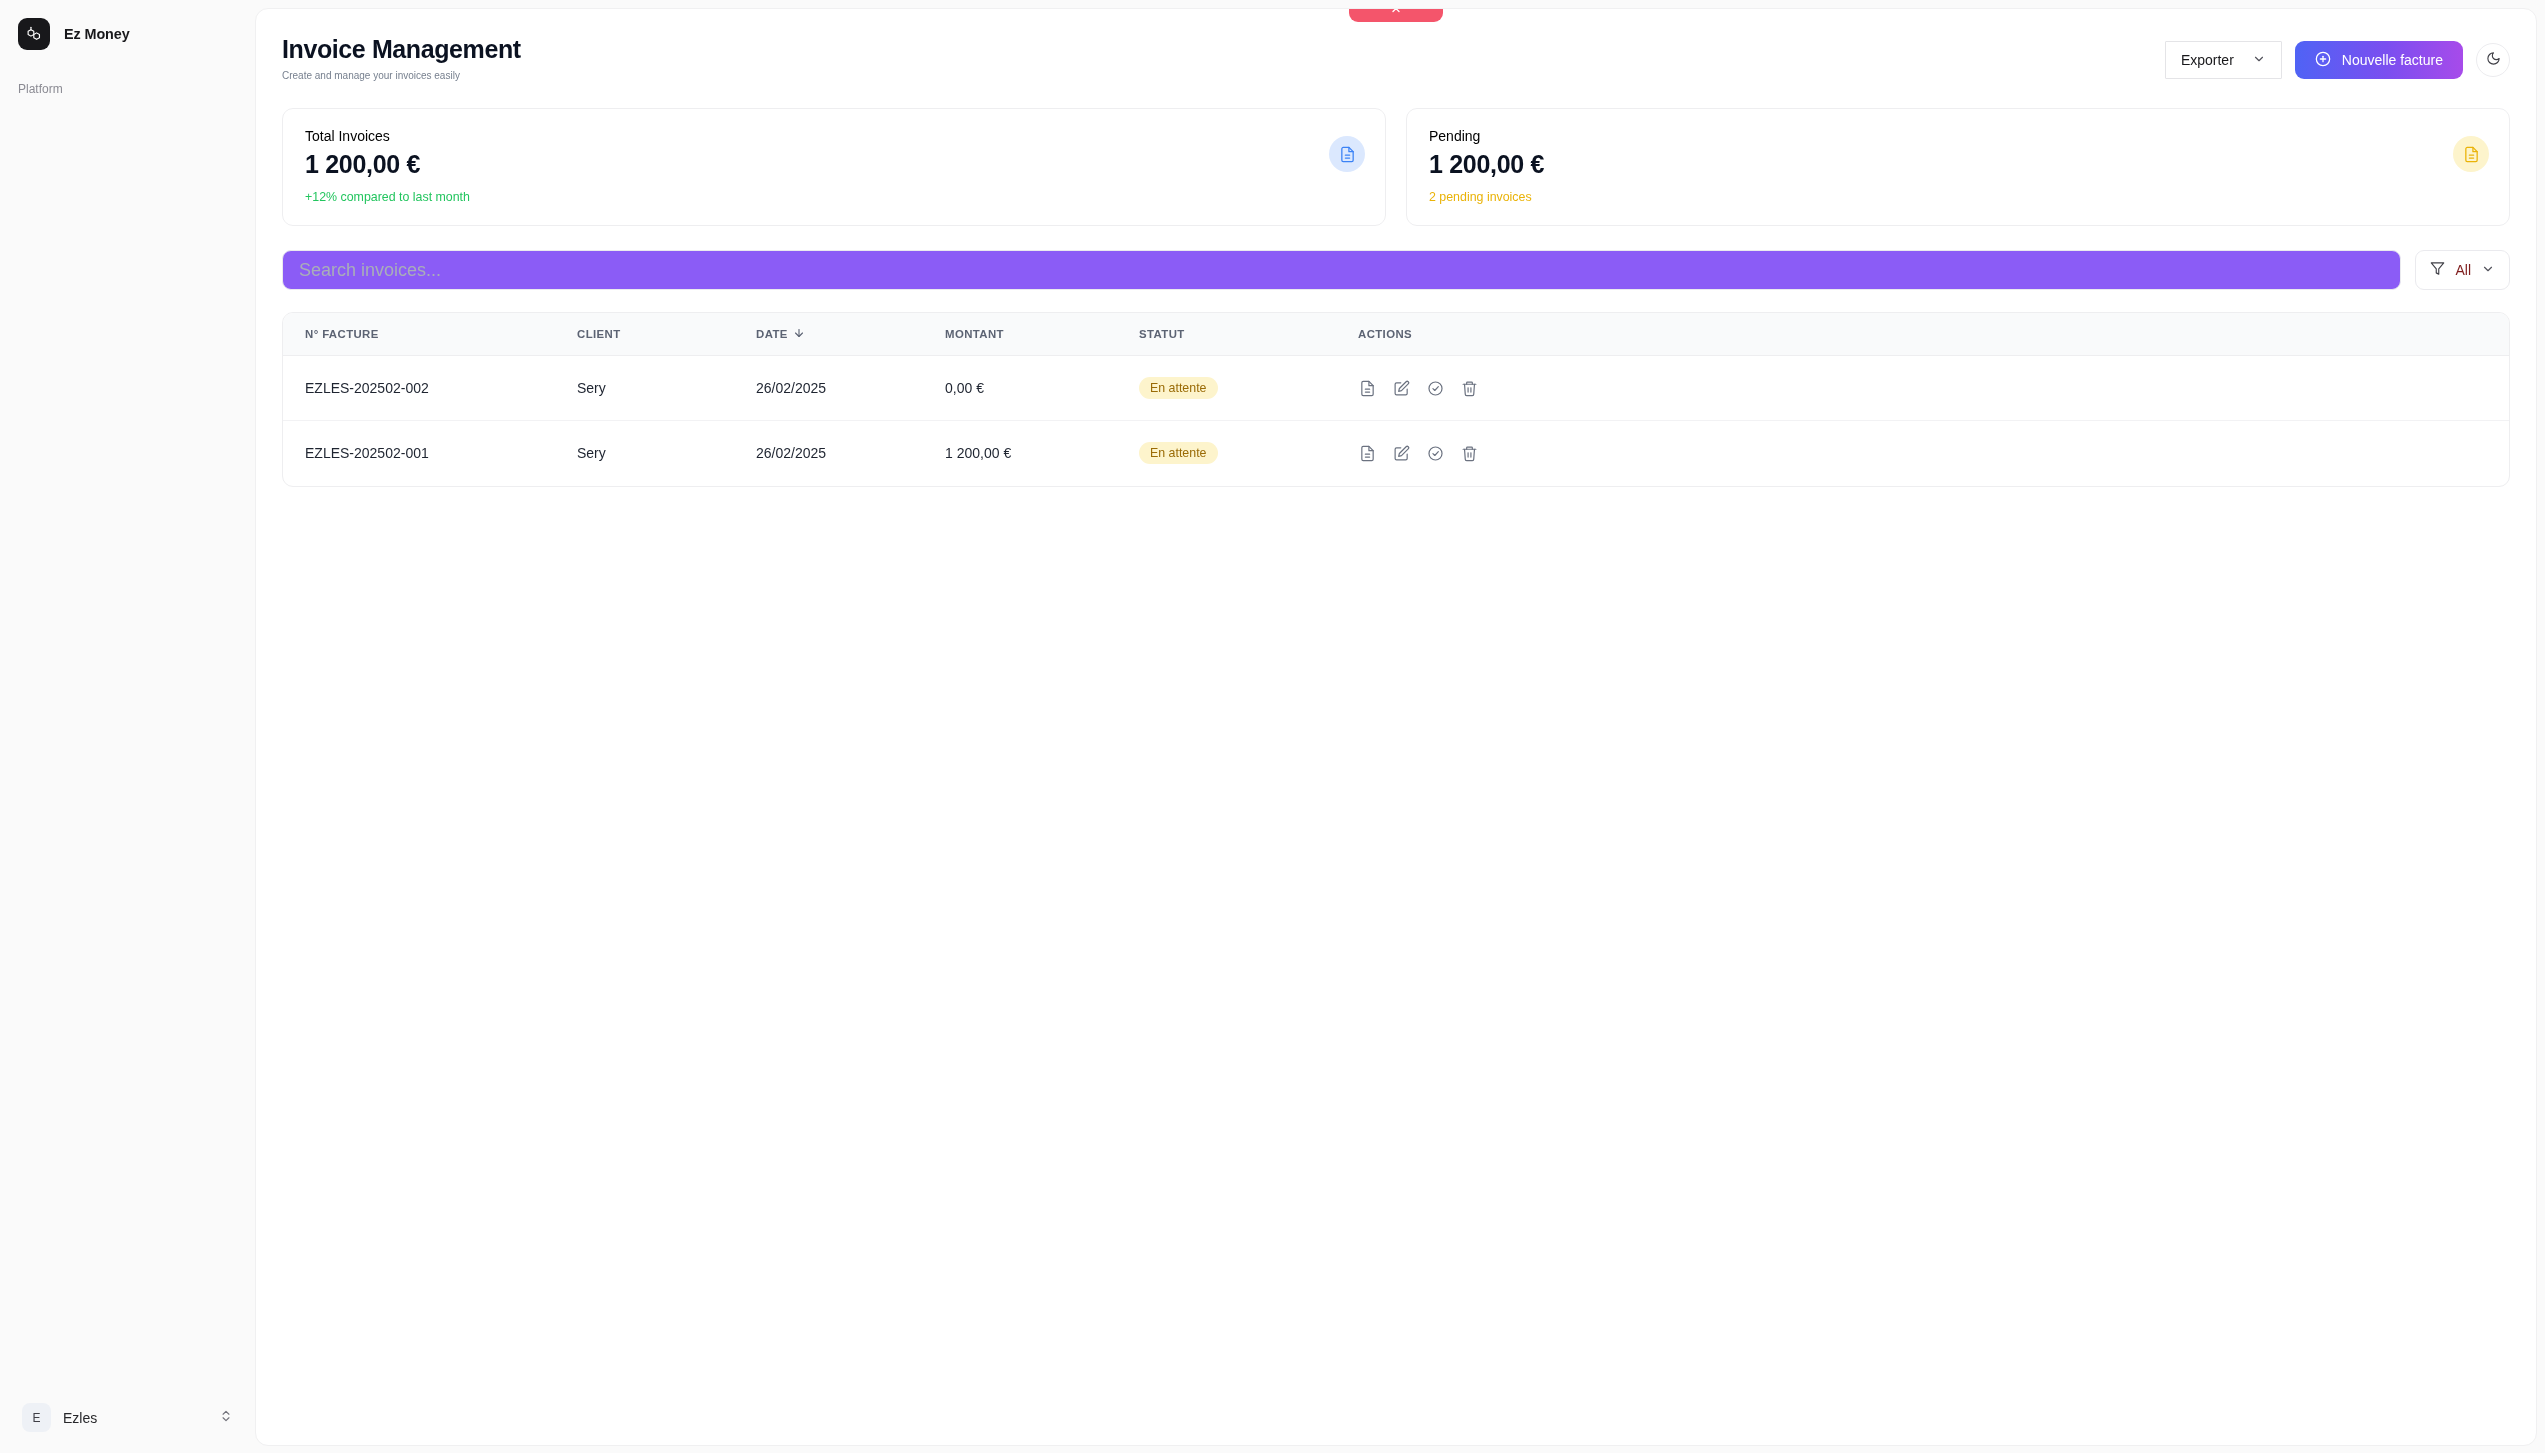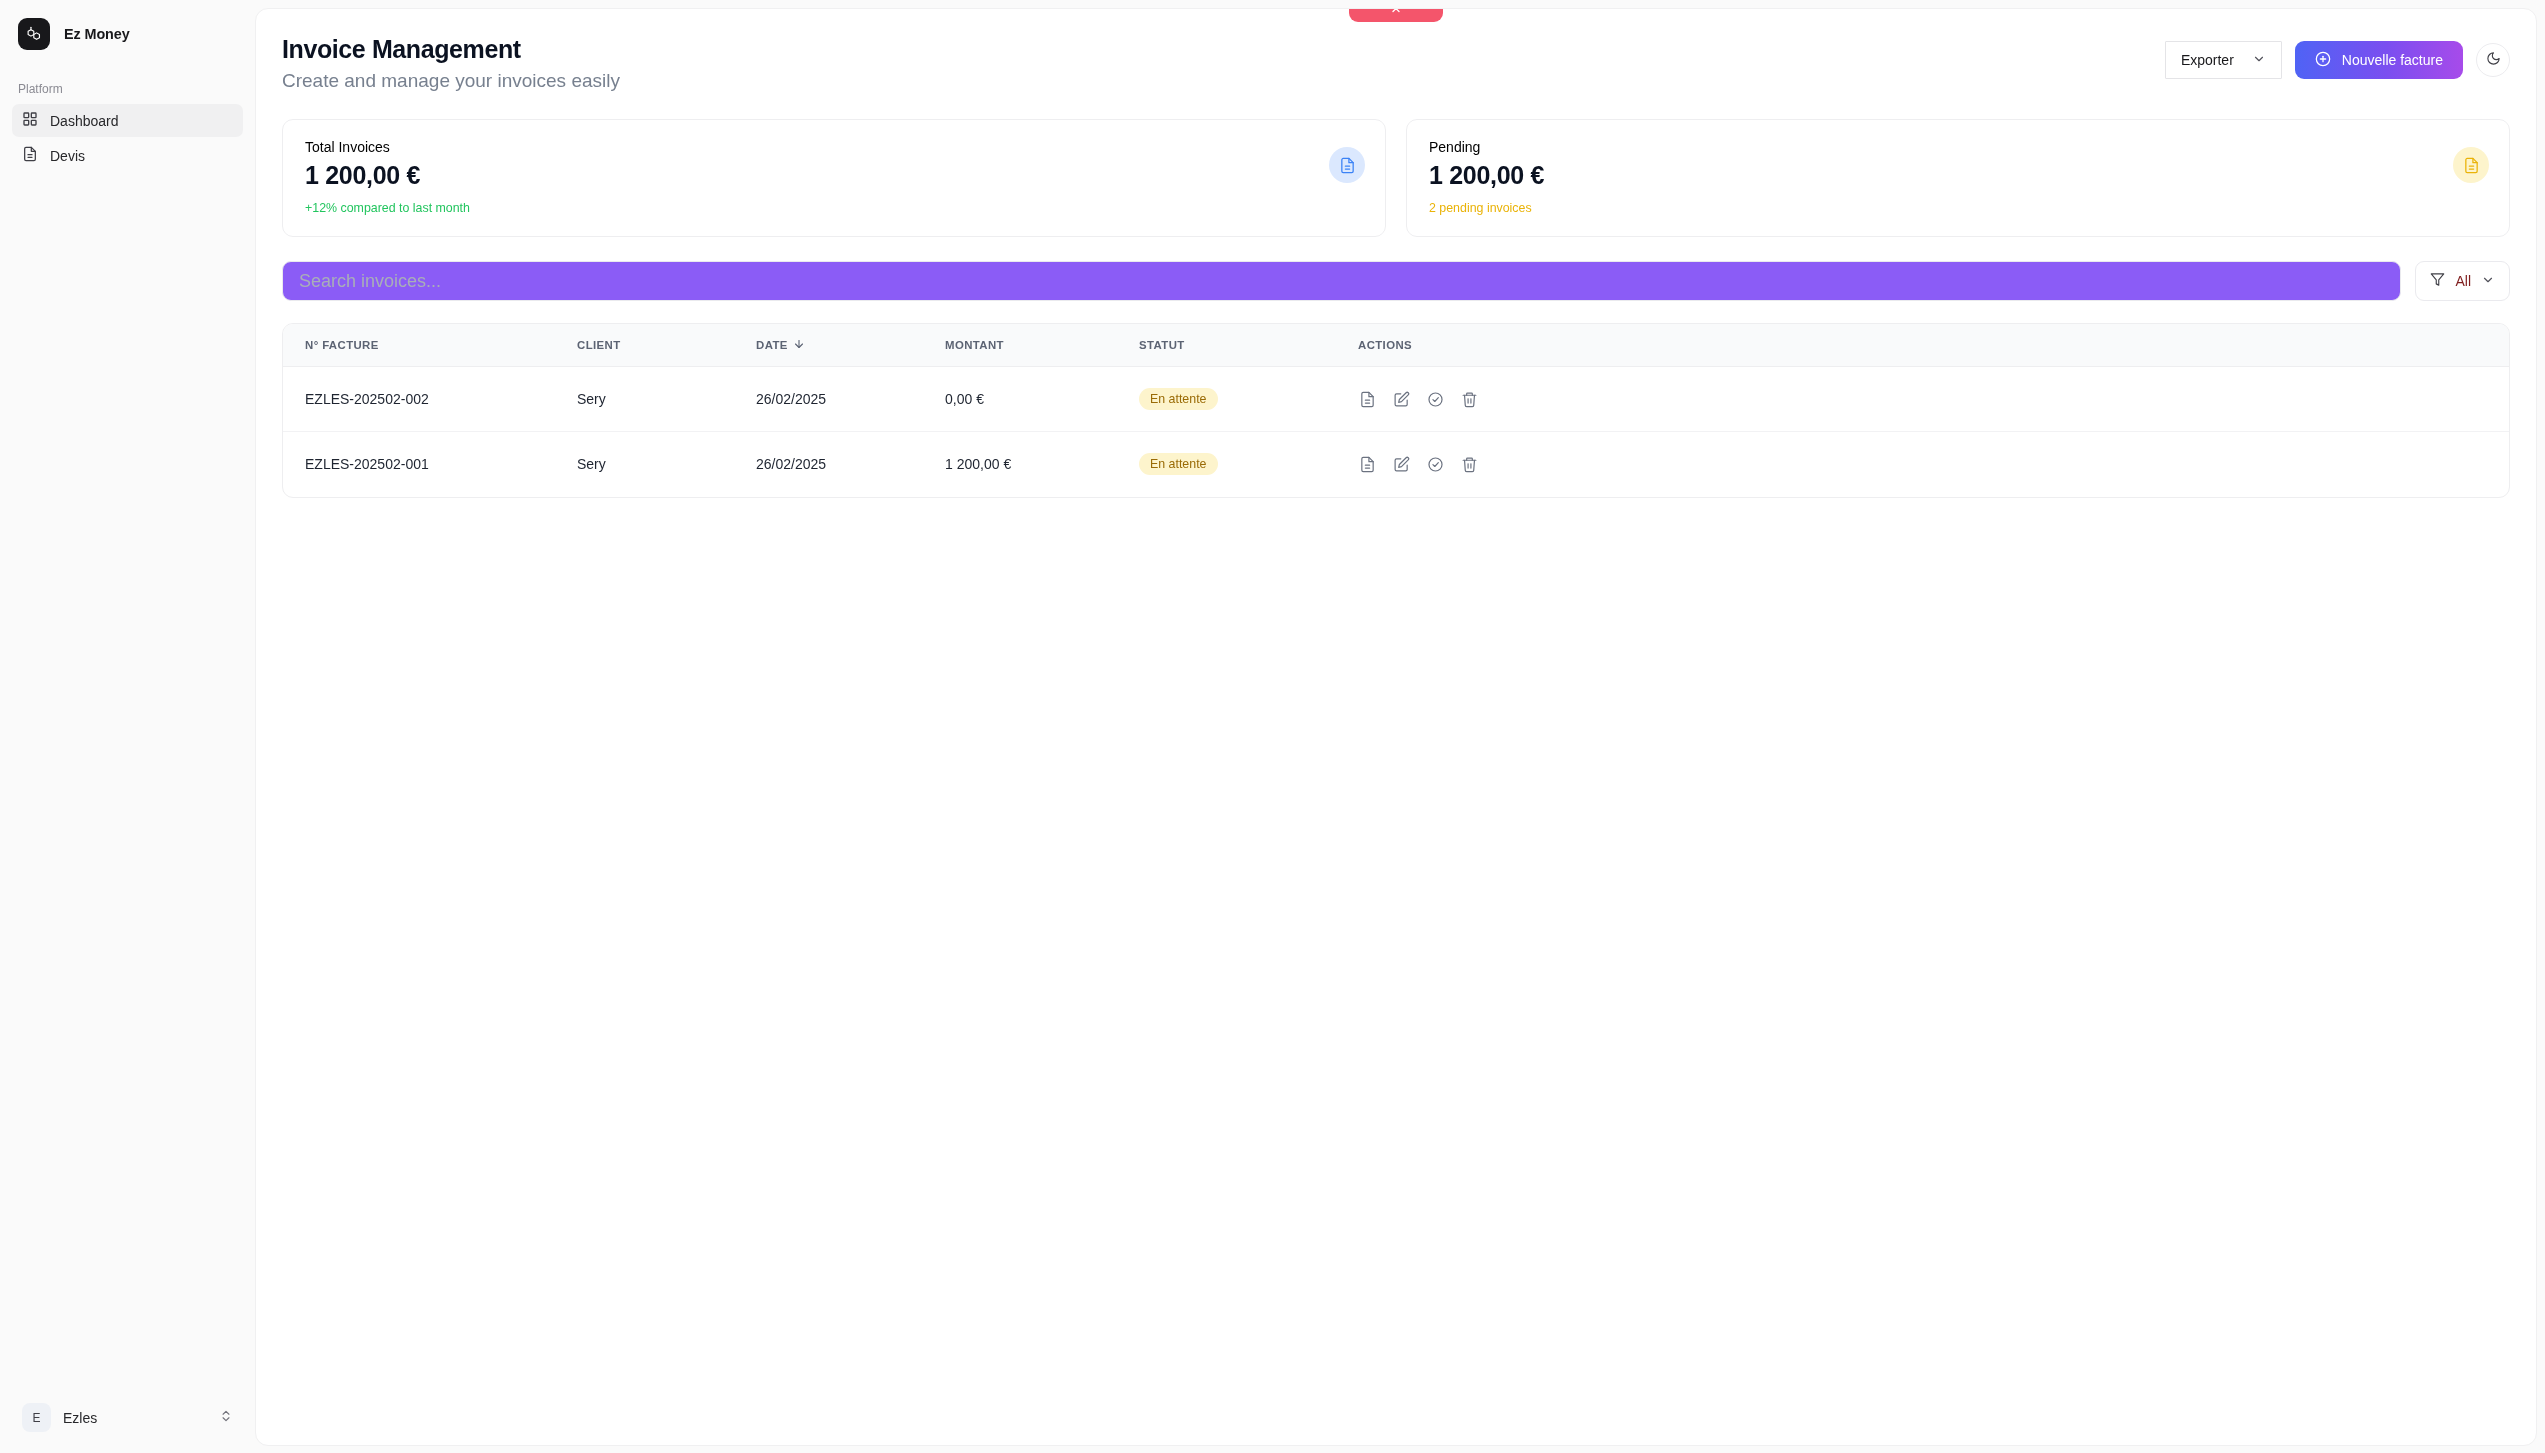--- a/index.html
+++ b/index.html
@@ -63,21 +63,21 @@
     border-bottom:1px solid #f1f1f2;
   }
   .crumb { font-size:14.4px; color:#71717a; cursor:pointer; }
   .crumb.current { color:#18181b; }
   .crumb-sep { font-size:13px; color:#b4b4bb; padding:0 2px; }
 
   .content { flex:1 1 auto; padding:26px 26px 0 26px; overflow:hidden; }
 
   .page-head { display:flex; align-items:flex-start; justify-content:space-between; }
   .page-title { font-size:25px; font-weight:700; color:#0b1221; letter-spacing:-0.4px; }
-  .page-sub { font-size:19px; color:#77808f; margin-top:6px; }
+  .page-sub { font-size:10px; color:#77808f; margin-top:6px; }
   .head-actions { display:flex; align-items:center; gap:13px; padding-top:6px; }
 
   .btn-export {
     height:38px; padding:0 15px; border-radius:1px;
     border:1px solid #e4e4e7; background:#fff;
     display:flex; align-items:center; gap:18px;
     font-size:14px; color:#18181b; cursor:pointer;
   }
   .btn-new {
     height:38px; padding:0 20px; border-radius:9px; border:none;
@@ -184,44 +184,20 @@
           <path d="M3 7.5 L7 5.2 L11 7.5 L11 12 L7 14.3 L3 12 Z"></path>
           <path d="M11 12 L15 9.7 L19 12 L19 16.5 L15 18.8 L11 16.5 Z"></path>
           <path d="M7 5.2 L7 1.8"></path>
         </svg>
       </div>
       <span class="sb-brand-name">Ez Money</span>
     </div>
 
     <div class="sb-group-label">Platform</div>
 
-    <nav class="sb-nav">
-      <div class="sb-item active">
-        <span>
-          <svg width="16" height="16" viewBox="0 0 24 24" fill="none" stroke="#3f3f46" stroke-width="2" stroke-linecap="round" stroke-linejoin="round">
-            <rect x="3" y="3" width="7" height="7" rx="1"></rect>
-              <rect x="14" y="3" width="7" height="7" rx="1"></rect>
-            <rect x="3" y="14" width="7" height="7" rx="1"></rect>
-              <rect x="14" y="14" width="7" height="7" rx="1"></rect>
-          </svg>
-        </span>
-        <span>Dashboard</span>
-      </div>
-      <div class="sb-item">
-        <span>
-          <svg width="16" height="16" viewBox="0 0 24 24" fill="none" stroke="#3f3f46" stroke-width="1.9" stroke-linecap="round" stroke-linejoin="round">
-            <path d="M14 2H6a2 2 0 0 0-2 2v16a2 2 0 0 0 2 2h12a2 2 0 0 0 2-2V8z"></path>
-            <path d="M14 2v6h6"></path>
-              <path d="M9 13h6"></path>
-              <path d="M9 17h6"></path>
-          </svg>
-        </span>
-        <span>Devis</span>
-      </div>
-    </nav>
 
     <div class="sb-spacer"></div>
 
     <div class="sb-user">
       <div class="sb-avatar">E</div>
       <span class="sb-user-name">Ezles</span>
       <span>
         <svg width="14" height="14" viewBox="0 0 24 24" fill="none" stroke="#71717a" stroke-width="2" stroke-linecap="round" stroke-linejoin="round">
           <path d="m7 15 5 5 5-5"></path>
             <path d="m7 9 5-5 5 5"></path>

